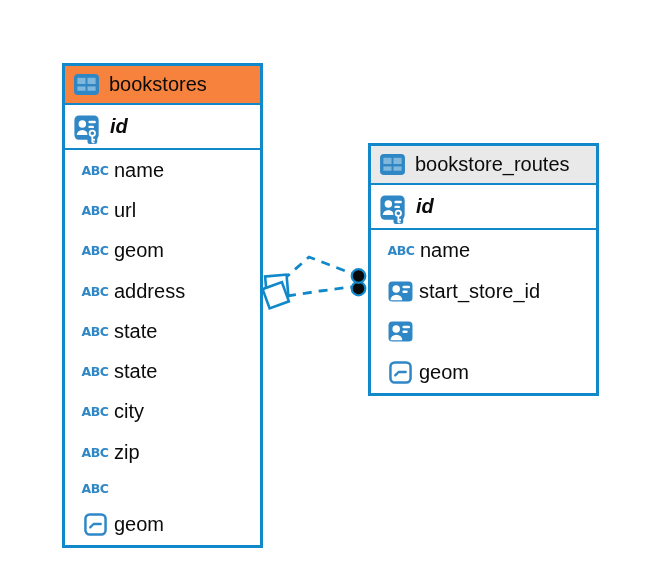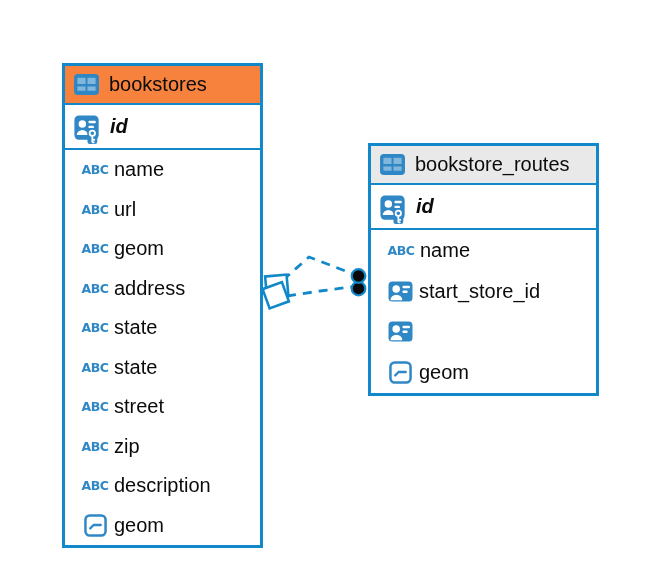--- a/index.html
+++ b/index.html
@@ -128,29 +128,28 @@
   <div class="col-row">
     <span class="abc-glyph">ABC</span>
     <span class="lbl">state</span>
   </div>
   <div class="col-row">
     <span class="abc-glyph">ABC</span>
     <span class="lbl">state</span>
   </div>
   <div class="col-row">
     <span class="abc-glyph">ABC</span>
-    <span class="lbl">street</span>
+    <span class="lbl">city</span>
   </div>
   <div class="col-row">
     <span class="abc-glyph">ABC</span>
     <span class="lbl">zip</span>
   </div>
   <div class="col-row">
     <span class="abc-glyph">ABC</span>
-    <span class="lbl">description</span>
   </div>
   <div class="col-row">
     <svg class="ico" width="23" height="23" style="margin:0 2.5px">
         <use href="#sym-geom"></use>
       </svg>
     <span class="lbl">geom</span>
   </div>
 </div>
 
 <div class="erd-table" id="table-bookstore-routes">

